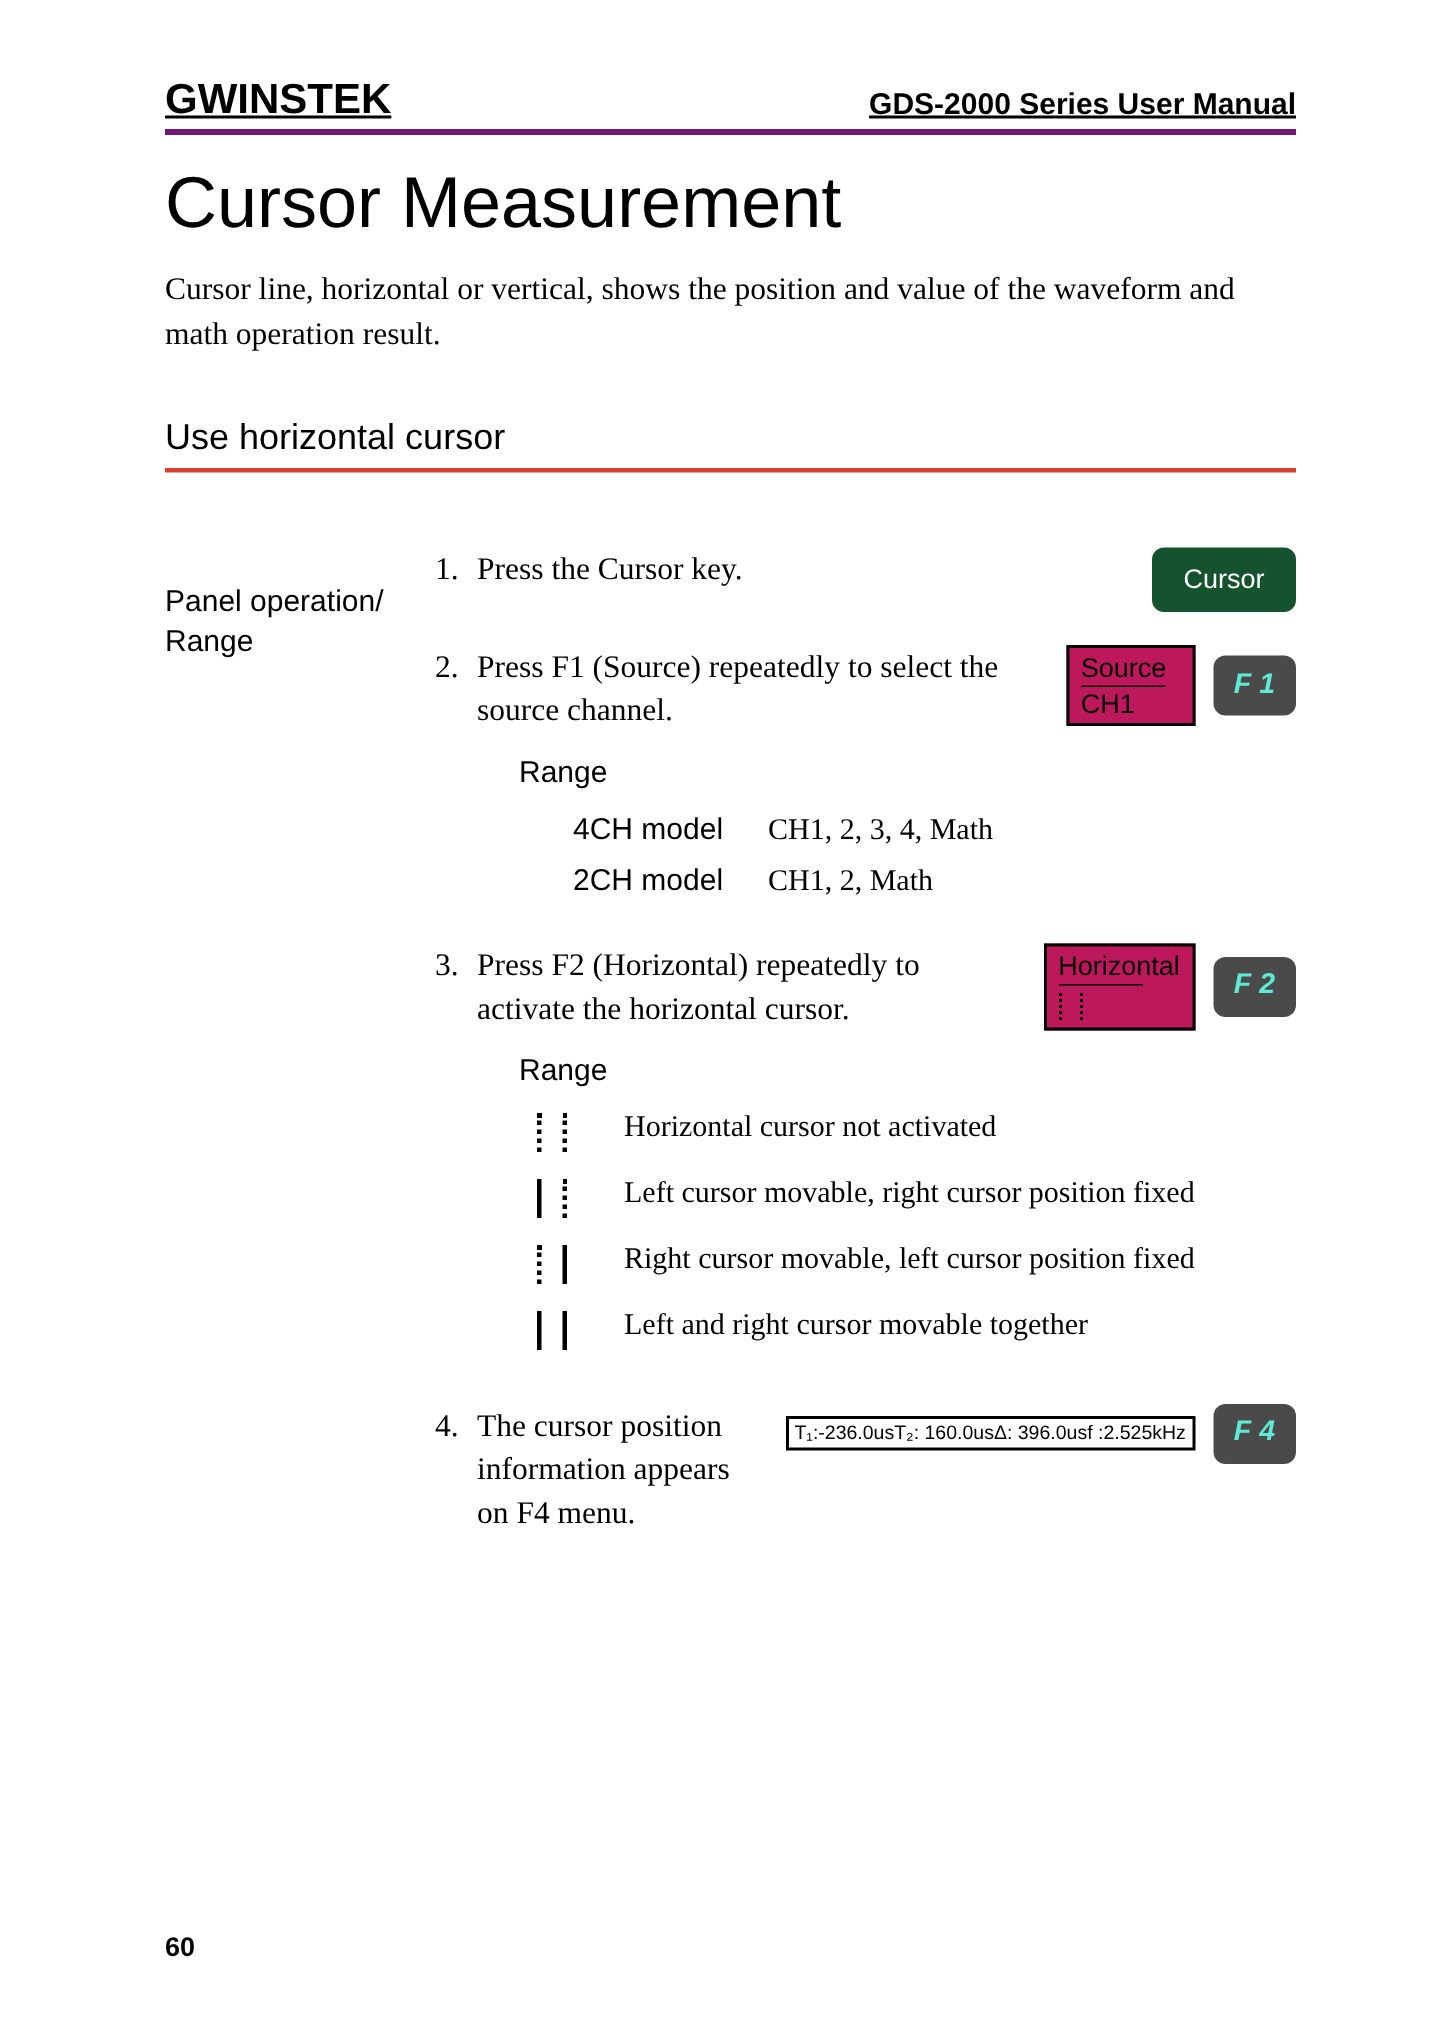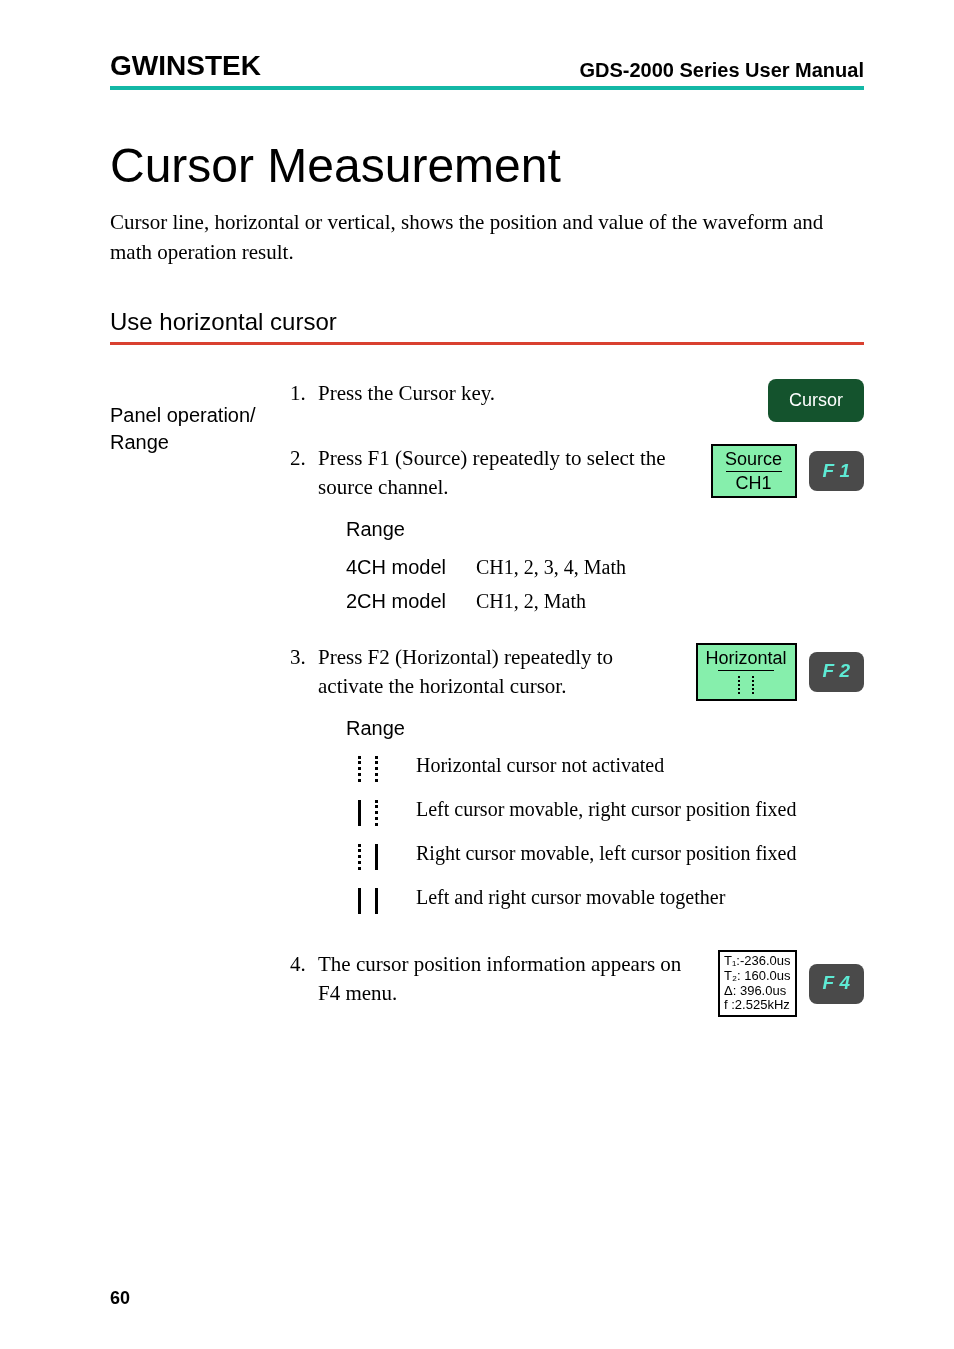--- a/index.html
+++ b/index.html
@@ -9,23 +9,24 @@
       background: #fff;
       font-family: Georgia, 'Times New Roman', serif;
       color: #000;
       padding: 50px 90px 50px 110px;
       position: relative;
     }
     .header {
       display: flex;
       justify-content: space-between;
       align-items: flex-end;
-      border-bottom: 4px solid #14b8a6;
+      border-bottom: 4px solid #701a75;
       padding-bottom: 4px;
-      margin-bottom: 48px;
+      margin-bottom: 18px;
+      text-decoration: underline;
     }
     .logo {
       font-family: Arial, sans-serif;
       font-weight: 900;
       font-size: 28px;
       letter-spacing: 0px;
     }
     .header-title {
       font-family: 'Segoe UI', Arial, sans-serif;
       font-weight: 600;
@@ -41,21 +42,21 @@
       font-size: 21px;
       line-height: 1.45;
       margin-bottom: 40px;
     }
     .section-heading {
       font-family: 'Segoe UI', Arial, sans-serif;
       font-size: 24px;
       font-weight: 400;
       border-bottom: 3px solid #d94030;
       padding-bottom: 6px;
-      margin-bottom: 34px;
+      margin-bottom: 50px;
     }
     .content-area { display: flex; }
     .left-col {
       width: 180px;
       flex-shrink: 0;
       font-family: 'Segoe UI', Arial, sans-serif;
       font-size: 20px;
       line-height: 1.35;
       margin-top: 23px;
     }
@@ -101,45 +102,44 @@
       font-weight: bold;
       font-style: italic;
       font-size: 19px;
       padding: 6px 14px;
       border-radius: 8px;
       height: 40px;
     }
     .osd-box {
       display: inline-flex;
       flex-direction: column;
-      align-items: center;
+      align-items: flex-start;
       justify-content: center;
       border: 2px solid #000;
       font-family: Arial, sans-serif;
       font-size: 18px;
       line-height: 1.15;
       padding: 3px 8px;
       min-width: 86px;
-      background: #86efac;
+      background: #be185d;
     }
     .osd-box-line { border-bottom: 1px solid #000; width: 56px; margin: 1px 0; }
     .osd-horiz-icon {
       display: flex;
       gap: 12px;
       margin-top: 4px;
       margin-bottom: 2px;
     }
     .osd-horiz-icon span {
       width: 2px;
       height: 18px;
       border-left: 2px dotted #000;
     }
     .osd-info {
       display: inline-flex;
-      flex-direction: column;
       border: 2px solid #000;
       font-family: Arial, sans-serif;
       font-size: 13px;
       line-height: 1.15;
       padding: 2px 4px;
       background: #fff;
       justify-content: space-between;
     }
     .btn-group {
       display: flex;
@@ -155,20 +155,21 @@
     }
     .spec-row {
       display: flex;
       margin-left: 28px;
       font-size: 20px;
       margin-bottom: 6px;
     }
     .spec-key {
       width: 130px;
       font-family: 'Segoe UI', Arial, sans-serif;
+      margin-left: 36px;
     }
 
     .range-table { margin-left: 28px; }
     .range-row {
       display: flex;
       align-items: flex-start;
       gap: 26px;
       margin-bottom: 14px;
       font-size: 20px;
     }

